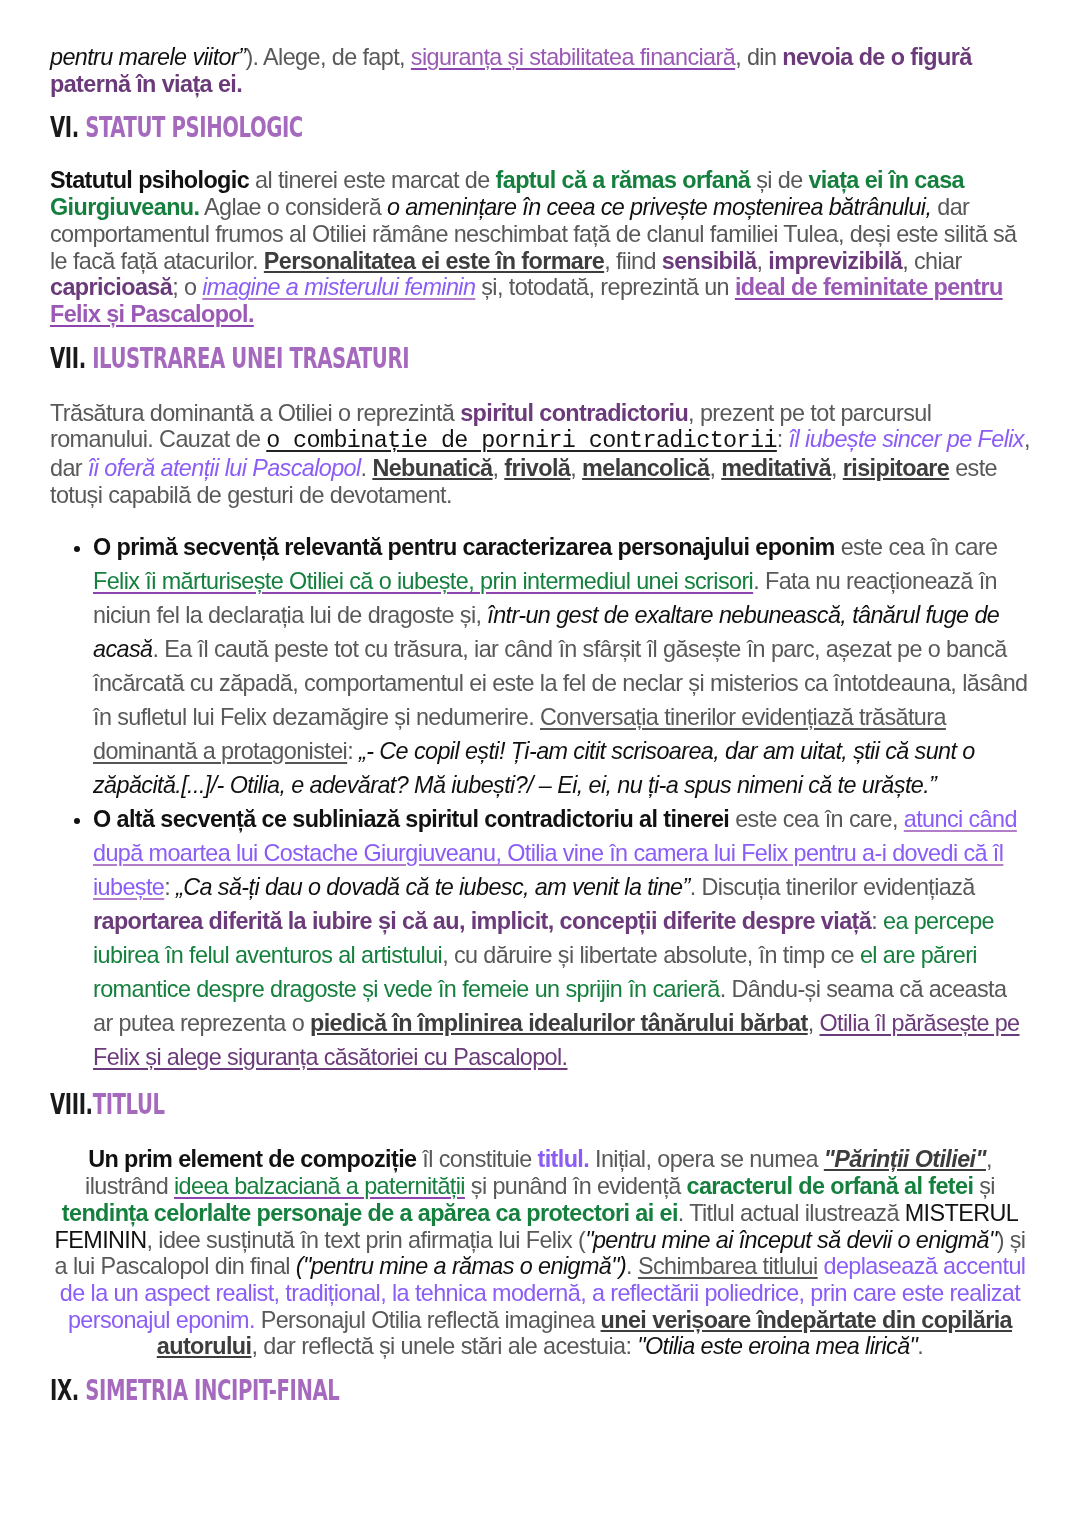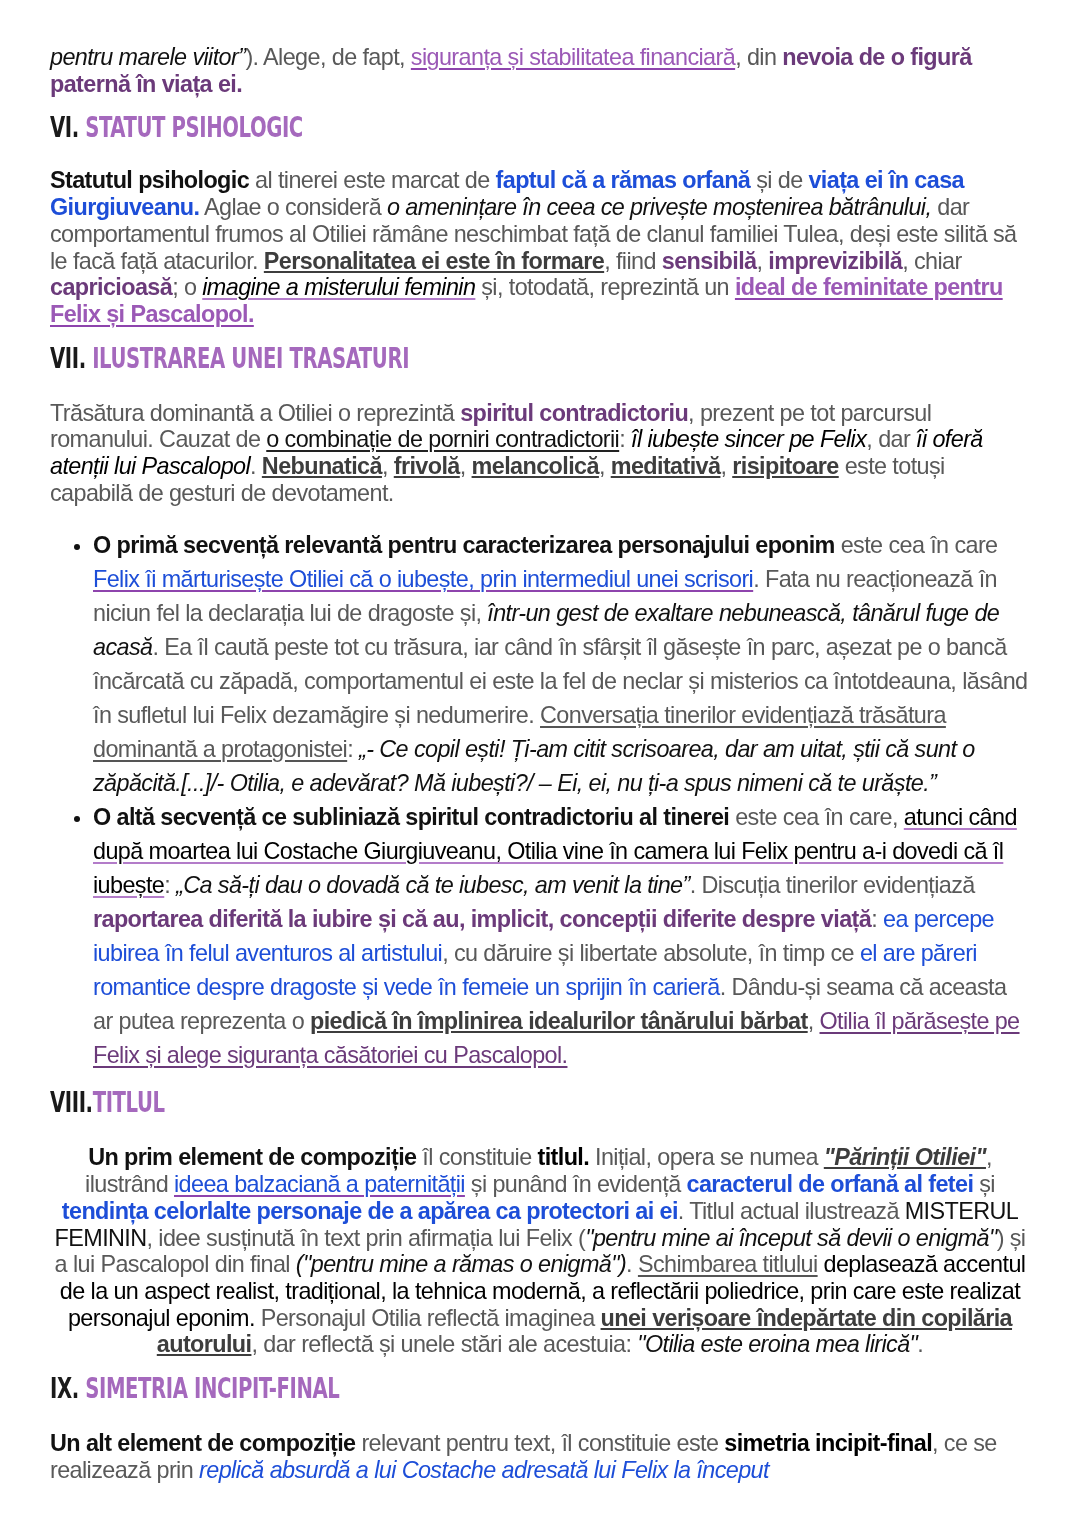--- a/index.html
+++ b/index.html
@@ -21,26 +21,26 @@
     transform-origin: left center;
     white-space: nowrap;
     line-height: 34px;
   }
   .h .num { color: #1a1a1a; }
   .h .ttl { color: #a569bd; }
   .b { font-weight: bold; }
   .i { font-style: italic; }
   .blk { color: #111111; }
   .dark { color: #3d3d3d; text-decoration: underline; }
-  .p1 { color: #1d4ed8; }   
+  .p1 { color: #15803d; }   
   .p2 { color: #6b3a7a; }   
-  .p3 { color: #000000; }   
+  .p3 { color: #8b5cf6; }   
   .p4 { color: #9b59b6; }
   .u { text-decoration: underline; text-underline-offset: 3px; text-decoration-thickness: 2px; }
-  .ublk { text-decoration-color: #222; }
+  .ublk { text-decoration-color: #222; font-family: Liberation Mono, monospace; }
   .upur { text-decoration-color: #8e44ad; }
   .ulav { text-decoration-color: #b37cc9; }
   .uplum { text-decoration-color: #6b3a7a; text-decoration: underline; }
   .ugray { text-decoration-color: #555; }
   ul { margin: 0; padding-left: 43px; }
   li { line-height: 34px; }
   li::marker { color: #111; font-size: 20px; }
 </style>
 </head>
 <body>
@@ -77,17 +77,14 @@
   <div class="h" style="margin-bottom:24px;">
     <span class="num">VIII.</span><span class="ttl">TITLUL</span>
   </div>
   <p style="margin-bottom:14px;text-align:center;">
     <span class="b blk">Un prim element de compoziție</span><span> îl constituie </span><span class="b p3">titlul.</span><span> Inițial, opera se numea </span><span class="b i dark">"Părinții Otiliei"</span><span>, ilustrând </span><span class="u upur p1">ideea balzaciană a paternității</span><span> și punând în evidență </span><span class="b p1">caracterul de orfană al fetei</span><span> și </span><span class="b p1">tendința celorlalte personaje de a apărea ca protectori ai ei</span><span>. Titlul actual ilustrează </span><span class="blk">MISTERUL FEMININ</span><span>, idee susținută în text prin afirmația lui Felix (</span><span class="i blk">"pentru mine ai început să devii o enigmă"</span><span>) și a lui Pascalopol din final </span><span class="i blk">("pentru mine a rămas o enigmă")</span><span>. </span><span class="u ugray">Schimbarea titlului</span><span class="p3"> deplasează accentul de la un aspect realist, tradițional, la tehnica modernă, a reflectării poliedrice, prin care este realizat personajul eponim.</span><span> Personajul Otilia reflectă imaginea </span><span class="b dark">unei verișoare îndepărtate din copilăria autorului</span><span>, dar reflectă și unele stări ale acestuia: </span><span class="i blk">"Otilia este eroina mea lirică"</span><span>.</span>
   </p>
 
   <div class="h" style="margin-bottom:24px;">
     <span class="num">IX. </span><span class="ttl">SIMETRIA INCIPIT-FINAL</span>
   </div>
-  <p>
-    <span class="b blk">Un alt element de compoziție</span><span> relevant pentru text,  îl constituie este </span><span class="b p3">simetria incipit-final</span><span>, ce se realizează prin </span><span class="i p1">replică absurdă a lui Costache adresată lui Felix la început</span>
-  </p>
 
 </div>
 
 </body></html>

